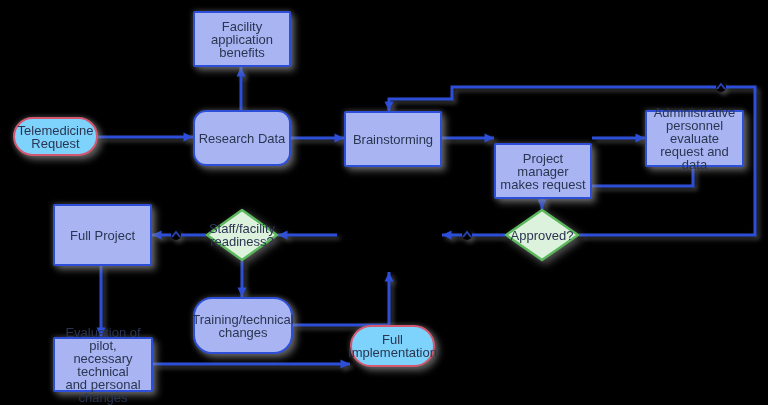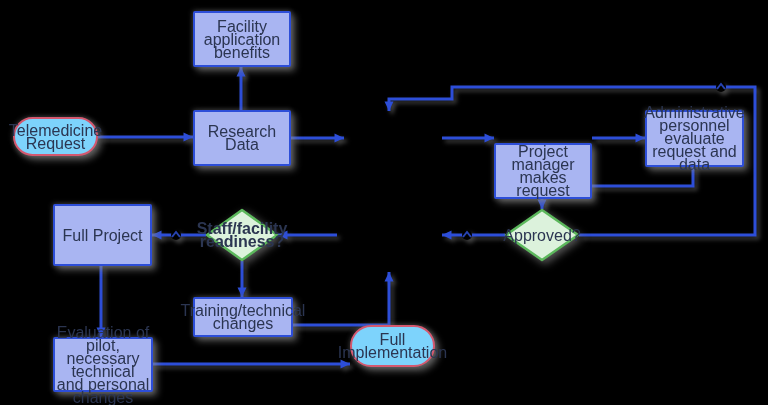--- a/index.html
+++ b/index.html
@@ -2,21 +2,21 @@
 <html><head>
 <meta charset="utf-8">
 <style>
   html,body{margin:0;padding:0;background:#000;}
   body{width:768px;height:405px;overflow:hidden;font-family:"Liberation Sans",sans-serif;}
   #canvas{position:relative;width:768px;height:405px;background:#000;border-radius:10px;}
   #edges{position:absolute;left:0;top:0;z-index:1;
          filter:drop-shadow(3px 3px 2px rgba(125,125,125,.55));}
   #edges path.conn{stroke:#2d4ed8;stroke-width:3;fill:none;}
   .node{position:absolute;z-index:2;display:flex;align-items:center;justify-content:center;
-        text-align:center;color:#2b3551;font-size:16px;line-height:13px;box-sizing:border-box;}
+        text-align:center;color:#2b3551;font-size:13px;line-height:13px;box-sizing:border-box;}
   .lbl{white-space:pre-line;position:relative;z-index:3;padding:0 1px;}
   .t-process{background:#a9b5f2;border:2.5px solid #2d4ed8;border-radius:2px;
         box-shadow:4px 4px 7px rgba(140,140,140,.6), 0 0 5px 1px rgba(120,120,120,.4);}
   .t-terminator{background:#7dd3fc;border:2.6px solid #d4586f;border-radius:999px;
         box-shadow:4px 4px 7px rgba(140,140,140,.6), 0 0 5px 1px rgba(120,120,120,.4);justify-content:center;}
   .t-decision{background:transparent;border:none;}
   .dshape{position:absolute;left:0;top:0;overflow:visible;z-index:2;
         filter:drop-shadow(3px 3px 4px rgba(135,135,135,.65));}
   .dshape polygon{fill:#dcf2dc;stroke:#5cb85c;stroke-width:2.5;stroke-linejoin:round;}
 </style>
@@ -62,49 +62,52 @@
       </g>
   </svg>
 <div class="node t-terminator" style="left: 13px; top: 117px; width: 85px; height: 39px;">
       <span class="lbl">Telemedicine
 Request</span>
     </div>
     <div class="node t-process" style="left: 193px; top: 11px; width: 98px; height: 56px;">
       <span class="lbl">Facility application
 benefits</span>
     </div>
-    <div class="node t-process" style="left: 193px; top: 110px; width: 98px; height: 56px;">
+    <div class="node t-process" style="left: 193px; top: 110px; width: 98px; height: 56px; border-radius: 13px;">
       <span class="lbl">Research Data</span>
+    </div>
+    <div class="node t-process" style="left: 344px; top: 111px; width: 98px; height: 56px;">
+      <span class="lbl">Brainstorming</span>
     </div>
     <div class="node t-process" style="left: 494px; top: 111px; width: 98px; height: 56px; margin-top: 32px;">
       <span class="lbl">Project manager
 makes request</span>
     </div>
     <div class="node t-process" style="left: 645px; top: 110px; width: 99px; height: 57px;">
       <span class="lbl">Administrative
 personnel evaluate
 request and data</span>
     </div>
     <div class="node t-decision" style="left: 505px; top: 209px; width: 74px; height: 52px;">
       <svg class="dshape" width="74" height="52">
         <polygon points="37,1 73,26 37,51 1,26"></polygon>
       </svg>
       <span class="lbl">Approved?</span>
     </div>
-    <div class="node t-decision" style="left: 206px; top: 209px; width: 72px; height: 52px; font-weight: bold;">
+    <div class="node t-decision" style="left: 206px; top: 209px; width: 72px; height: 52px;">
       <svg class="dshape" width="72" height="52">
         <polygon points="36,1 71,26 36,51 1,26"></polygon>
       </svg>
       <span class="lbl">Staff/facility
 readiness?</span>
     </div>
     <div class="node t-process" style="left: 53px; top: 204px; width: 99px; height: 62px;">
       <span class="lbl">Full Project</span>
     </div>
-    <div class="node t-process" style="left: 193px; top: 297px; width: 100px; height: 40px;">
+    <div class="node t-process" style="left: 193px; top: 297px; width: 100px; height: 57px; border-radius: 19px;">
       <span class="lbl">Training/technical
 changes</span>
     </div>
     <div class="node t-process" style="left: 53px; top: 337px; width: 100px; height: 55px; align-items: center;">
       <span class="lbl">Evaluation of pilot,
 necessary technical
 and personal changes</span>
     </div>
     <div class="node t-terminator" style="left: 350px; top: 325px; width: 85px; height: 42px;">
       <span class="lbl">Full

